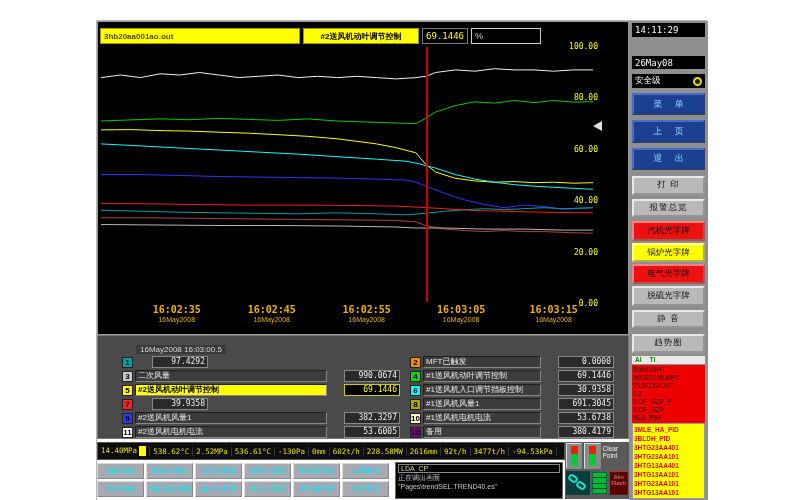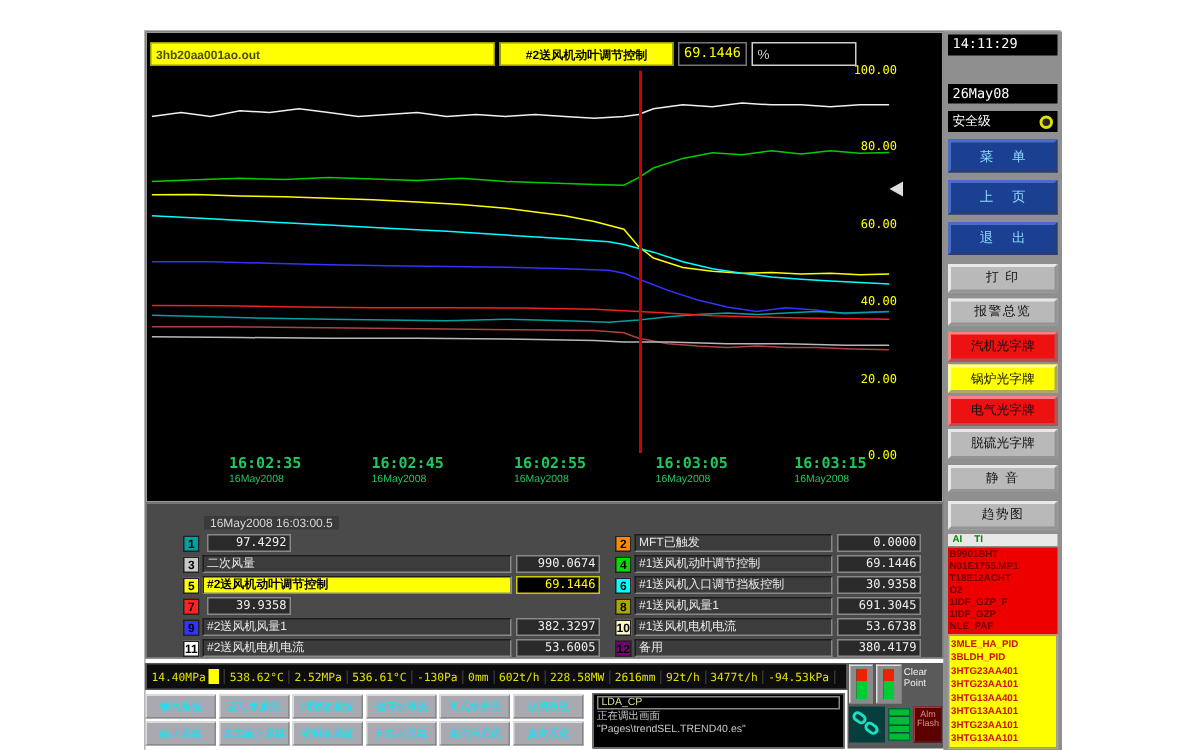--- a/index.html
+++ b/index.html
@@ -13,38 +13,38 @@
   .ybox{background:#ffff00;color:#4d4d00;font-size:8px;font-weight:bold;display:flex;align-items:center;padding:0 3px;border:1px solid #999900;}
   #tb-title{color:#000;justify-content:center;}
   .kbox{background:#000;font-size:9px;display:flex;align-items:center;padding:0 3px;}
   #tb-value{width:46px;color:#ffff00;border:1px solid #777;justify-content:flex-end;font-family:"DejaVu Sans Mono",monospace;}
   #tb-unit{width:70px;color:#cccccc;border:1px solid #cfcfcf;}
   #plot{position:absolute;left:3px;top:25px;width:492px;height:255px;background:#000;overflow:hidden;}
   #cursor-line{position:absolute;top:0;bottom:0;width:2px;background:#cc0000;}
   #yaxis{position:absolute;left:469px;top:20px;width:33px;height:266px;display:flex;flex-direction:column;justify-content:space-between;align-items:flex-end;padding-right:2px;color:#ffff00;font-size:8px;font-family:"DejaVu Sans Mono",monospace;}
   #value-marker{position:absolute;left:495px;width:0;height:0;border-top:5px solid transparent;border-bottom:5px solid transparent;border-right:9px solid #dedede;}
   #xaxis{position:absolute;left:3px;top:282px;width:492px;height:28px;}
-  .xlab{position:absolute;transform:translateX(-50%);color:#22c55e;}
+  .xlab{position:absolute;transform:translateX(-50%);text-align:center;color:#eab308;}
   .xlab .t{font-size:10px;font-weight:bold;font-family:"DejaVu Sans Mono",monospace;}
   .xlab .d{font-size:7px;margin-top:1px;}
   
   #legend{position:absolute;left:0;top:314px;width:532px;height:104px;background:#4a4a4a;border:1px solid #777;padding:2px 0 0 24px;}
   #legend-ts{color:#d8d8d8;font-size:8px;margin:1px 0 2px 14px;background:#3a3a3a;display:inline-block;padding:0 4px;}
   #legend-cols{display:flex;gap:10px;}
   #legend-left{width:278px;}
   #legend-right{width:204px;}
   .lrow{display:flex;align-items:center;height:12px;margin-bottom:2px;}
   .chip{width:11px;height:11px;font-size:8px;font-weight:bold;color:#000;display:flex;align-items:center;justify-content:center;border:1px solid #222;margin-right:2px;flex:none;}
   .llabel{flex:1;height:12px;background:#3c3c3c;border:1px solid #1e1e1e;border-right-color:#888;border-bottom-color:#888;color:#e8e8e8;font-size:8px;line-height:10px;padding:0 2px;overflow:hidden;white-space:nowrap;}
-  .lvalue{width:56px;height:12px;background:#2a2a2a;border:1px solid #888;color:#f0f0f0;font-size:8px;line-height:10px;text-align:right;padding:0 2px;margin-left:3px;font-family:"DejaVu Sans Mono",monospace;flex:none;}
+  .lvalue{width:56px;height:12px;background:#2a2a2a;border:1px solid #888;color:#f0f0f0;font-size:8px;line-height:10px;text-align:right;padding:0 2px;margin-left:17px;font-family:"DejaVu Sans Mono",monospace;flex:none;}
   .lrow.sel .llabel{background:#ffff00;color:#000;font-weight:bold;}
   .lrow.sel .lvalue{background:#000;color:#ffff00;border-color:#cccc00;}
   
   #statusbar{position:absolute;left:0;top:421px;width:468px;height:18px;background:#0d0d0d;border:1px solid #555;display:flex;align-items:center;}
-  .sv{color:#e0e000;font-size:7.5px;font-family:"DejaVu Sans Mono",monospace;padding:0 3px;border-right:1px solid #333;white-space:nowrap;display:flex;align-items:center;}
+  .sv{color:#e0e000;font-size:7.5px;font-family:"DejaVu Sans Mono",monospace;padding:0 3px;border-right:1px solid #333;white-space:nowrap;display:flex;}
   .hlblock{display:inline-block;width:7px;height:10px;background:#ffff00;margin-left:2px;}
   
   .btnrow{position:absolute;left:0;width:296px;height:16px;display:flex;gap:2px;}
   #btnrow1{top:442px;} #btnrow2{top:460px;}
   .sysbtn{width:47px;height:16px;background:#a9a9b2;border:1px outset #dcdcdc;color:#00eaff;font-size:7px;display:flex;align-items:center;justify-content:center;white-space:nowrap;overflow:hidden;}
   
   #infobox{position:absolute;left:298px;top:441px;width:168px;height:37px;background:#000;border:1px solid #666;padding:1px 2px;}
   #ib-title{font-size:7px;color:#dddd99;border:1px solid #888;height:9px;line-height:8px;padding:0 2px;}
   .ib-line{font-size:7px;color:#c8c8c8;line-height:9px;white-space:nowrap;overflow:hidden;}
   #corner{position:absolute;left:468px;top:421px;width:64px;height:57px;background:#5a5a5a;padding:1px;}
@@ -80,21 +80,21 @@
   .mt2{margin-top:2px;} .mt4{margin-top:4px;} .mt6{margin-top:6px;}
 </style>
 </head>
 <body>
 
 <div id="app">
   <div id="main">
 
     <div id="chart-block">
       <div id="topbar">
-        <div class="ybox" id="tb-file" style="width:230px">3hb20aa001ao.out</div>
+        <div class="ybox" id="tb-file" style="width:200px">3hb20aa001ao.out</div>
         <div class="ybox" id="tb-title" style="width:116px">#2送风机动叶调节控制</div>
         <div class="kbox" id="tb-value">69.1446</div>
         <div class="kbox" id="tb-unit">%</div>
       </div>
 
       <div id="plot">
         <svg id="plot-svg" width="492" height="255">
             <polyline points="0.0,30.6 19.7,28.0 39.4,30.6 59.0,26.8 78.7,28.0 98.4,25.5 118.1,28.0 137.8,30.6 157.4,29.3 177.1,28.0 196.8,30.6 216.5,29.3 236.2,30.6 255.8,29.3 275.5,30.6 295.2,31.9 314.9,30.6 324.7,29.3 334.6,25.5 354.2,22.9 373.9,24.2 393.6,21.7 413.3,22.9 433.0,22.9 452.6,24.2 472.3,22.9 492.0,22.9" fill="none" stroke="#f0f0f0" stroke-width="1"></polyline>
             <polyline points="0.0,74.0 29.5,72.9 59.0,71.9 88.6,72.7 118.1,71.4 147.6,72.4 177.1,73.4 206.6,71.9 236.2,74.0 265.7,75.0 295.2,76.0 314.9,76.5 324.7,71.4 334.6,65.0 354.2,58.6 373.9,54.8 393.6,56.1 413.3,53.5 433.0,55.6 452.6,53.5 472.3,55.1 492.0,54.6" fill="none" stroke="#00cc00" stroke-width="1"></polyline>
             <polyline points="0.0,82.9 29.5,82.6 59.0,83.6 88.6,84.1 118.1,85.2 147.6,86.2 177.1,87.7 206.6,89.3 236.2,91.8 255.8,94.3 275.5,96.9 295.2,100.7 314.9,105.8 324.7,117.3 334.6,125.0 354.2,131.3 373.9,133.9 393.6,135.2 413.3,134.6 433.0,135.7 452.6,135.2 472.3,136.2 492.0,135.7" fill="none" stroke="#ffff00" stroke-width="1"></polyline>

